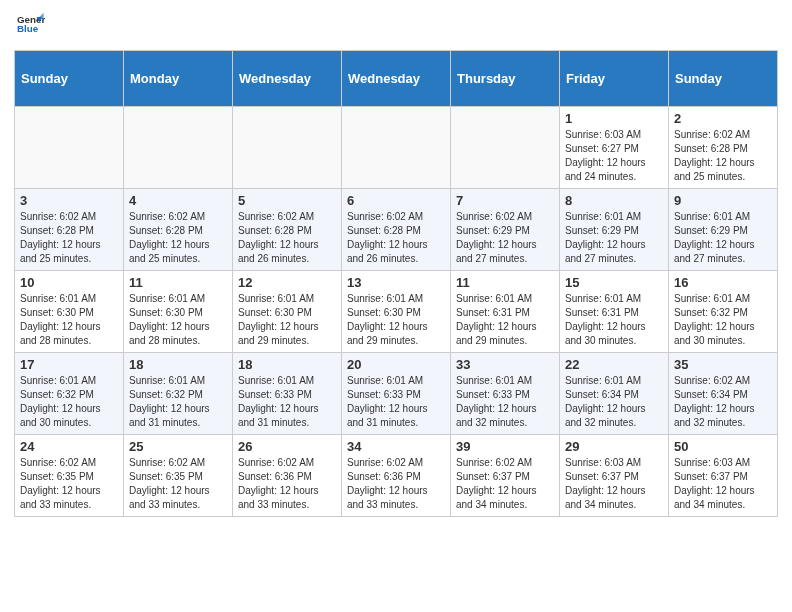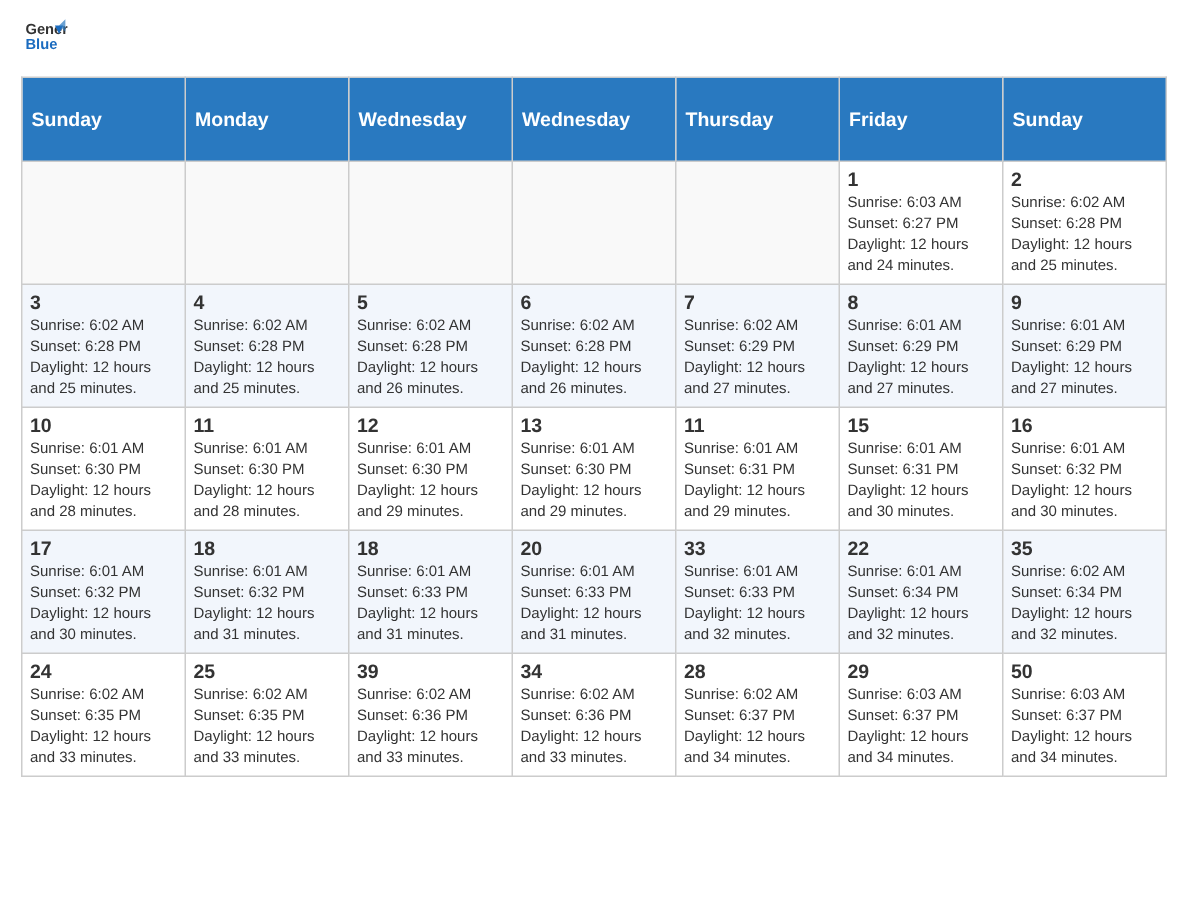--- a/index.html
+++ b/index.html
@@ -213,33 +213,33 @@
 Sunset: 6:35 PM
 Daylight: 12 hours and 33 minutes.</div>
           </td>
           <td>
             <span class="day-num">25</span>
             <div class="day-info" style="white-space: pre-line;">Sunrise: 6:02 AM
 Sunset: 6:35 PM
 Daylight: 12 hours and 33 minutes.</div>
           </td>
           <td>
+            <span class="day-num">26</span>
+            <div class="day-info" style="white-space: pre-line;">Sunrise: 6:02 AM
+Sunset: 6:36 PM
+Daylight: 12 hours and 33 minutes.</div>
+          </td>
+          <td>
+            <span class="day-num">34</span>
+            <div class="day-info" style="white-space: pre-line;">Sunrise: 6:02 AM
+Sunset: 6:36 PM
+Daylight: 12 hours and 33 minutes.</div>
+          </td>
+          <td>
             <span class="day-num">39</span>
-            <div class="day-info" style="white-space: pre-line;">Sunrise: 6:02 AM
-Sunset: 6:36 PM
-Daylight: 12 hours and 33 minutes.</div>
-          </td>
-          <td>
-            <span class="day-num">34</span>
-            <div class="day-info" style="white-space: pre-line;">Sunrise: 6:02 AM
-Sunset: 6:36 PM
-Daylight: 12 hours and 33 minutes.</div>
-          </td>
-          <td>
-            <span class="day-num">28</span>
             <div class="day-info" style="white-space: pre-line;">Sunrise: 6:02 AM
 Sunset: 6:37 PM
 Daylight: 12 hours and 34 minutes.</div>
           </td>
           <td>
             <span class="day-num">29</span>
             <div class="day-info" style="white-space: pre-line;">Sunrise: 6:03 AM
 Sunset: 6:37 PM
 Daylight: 12 hours and 34 minutes.</div>
           </td>

